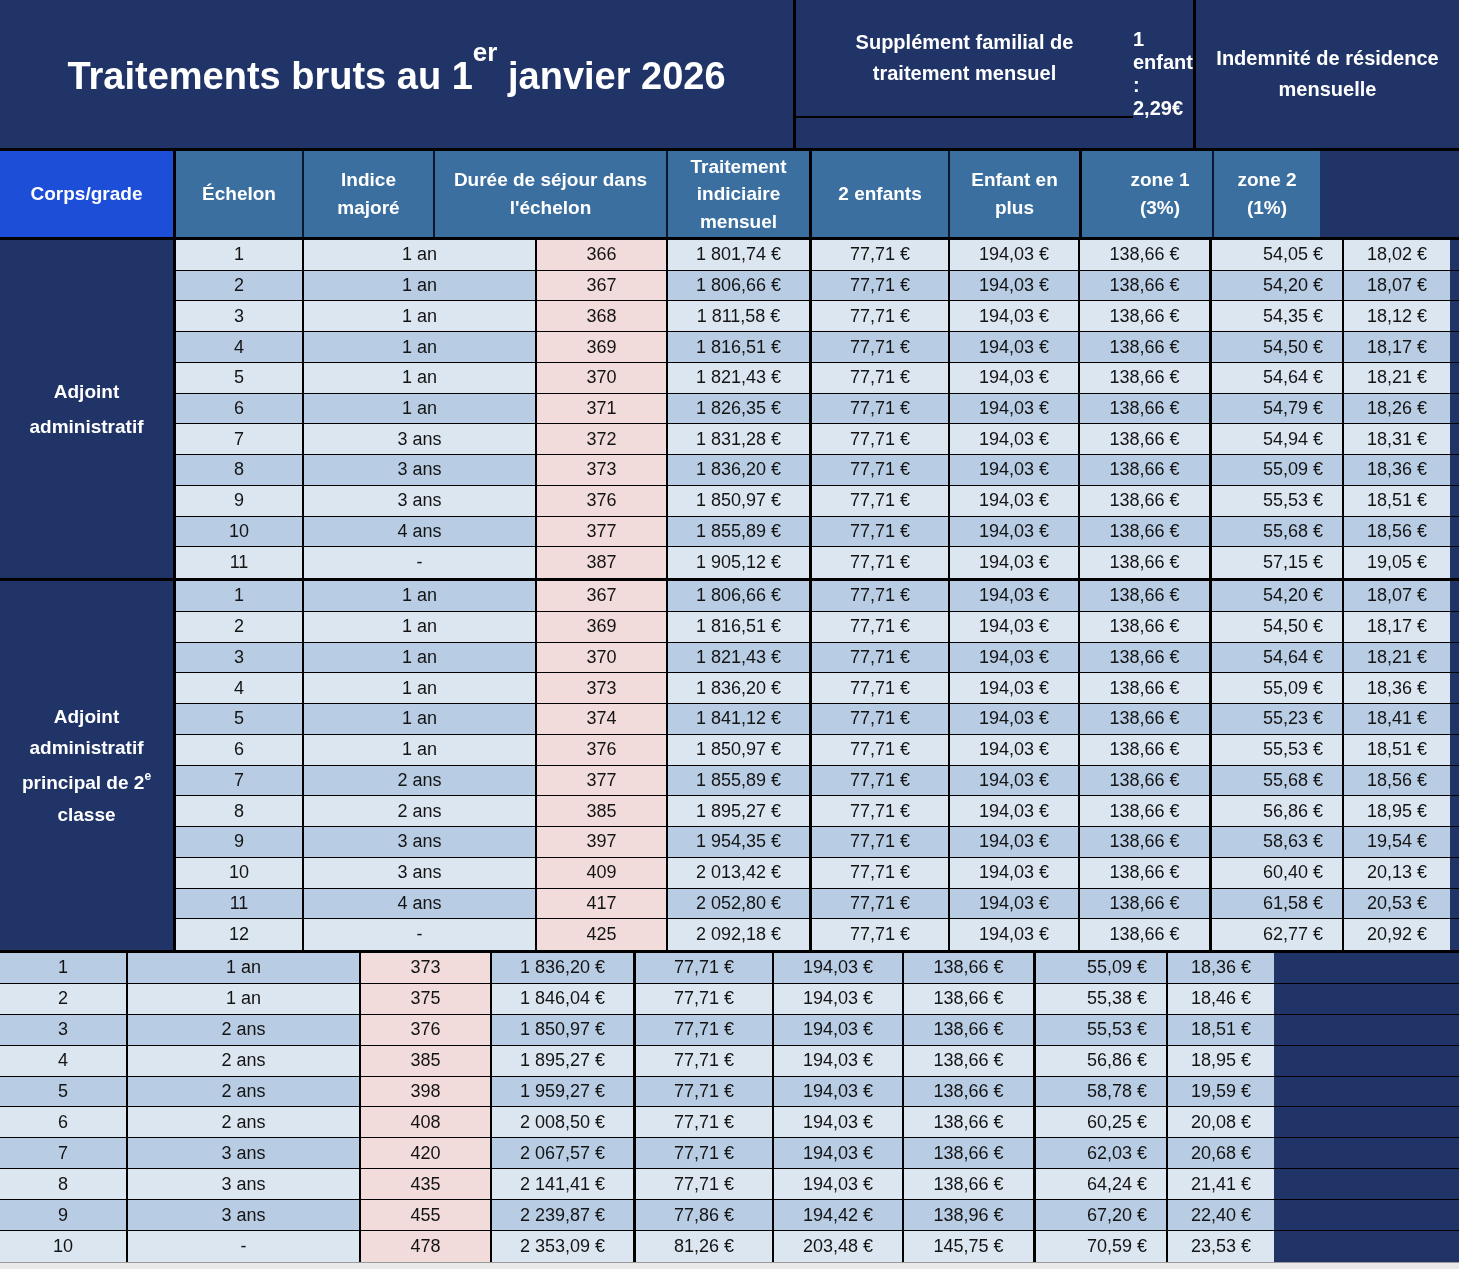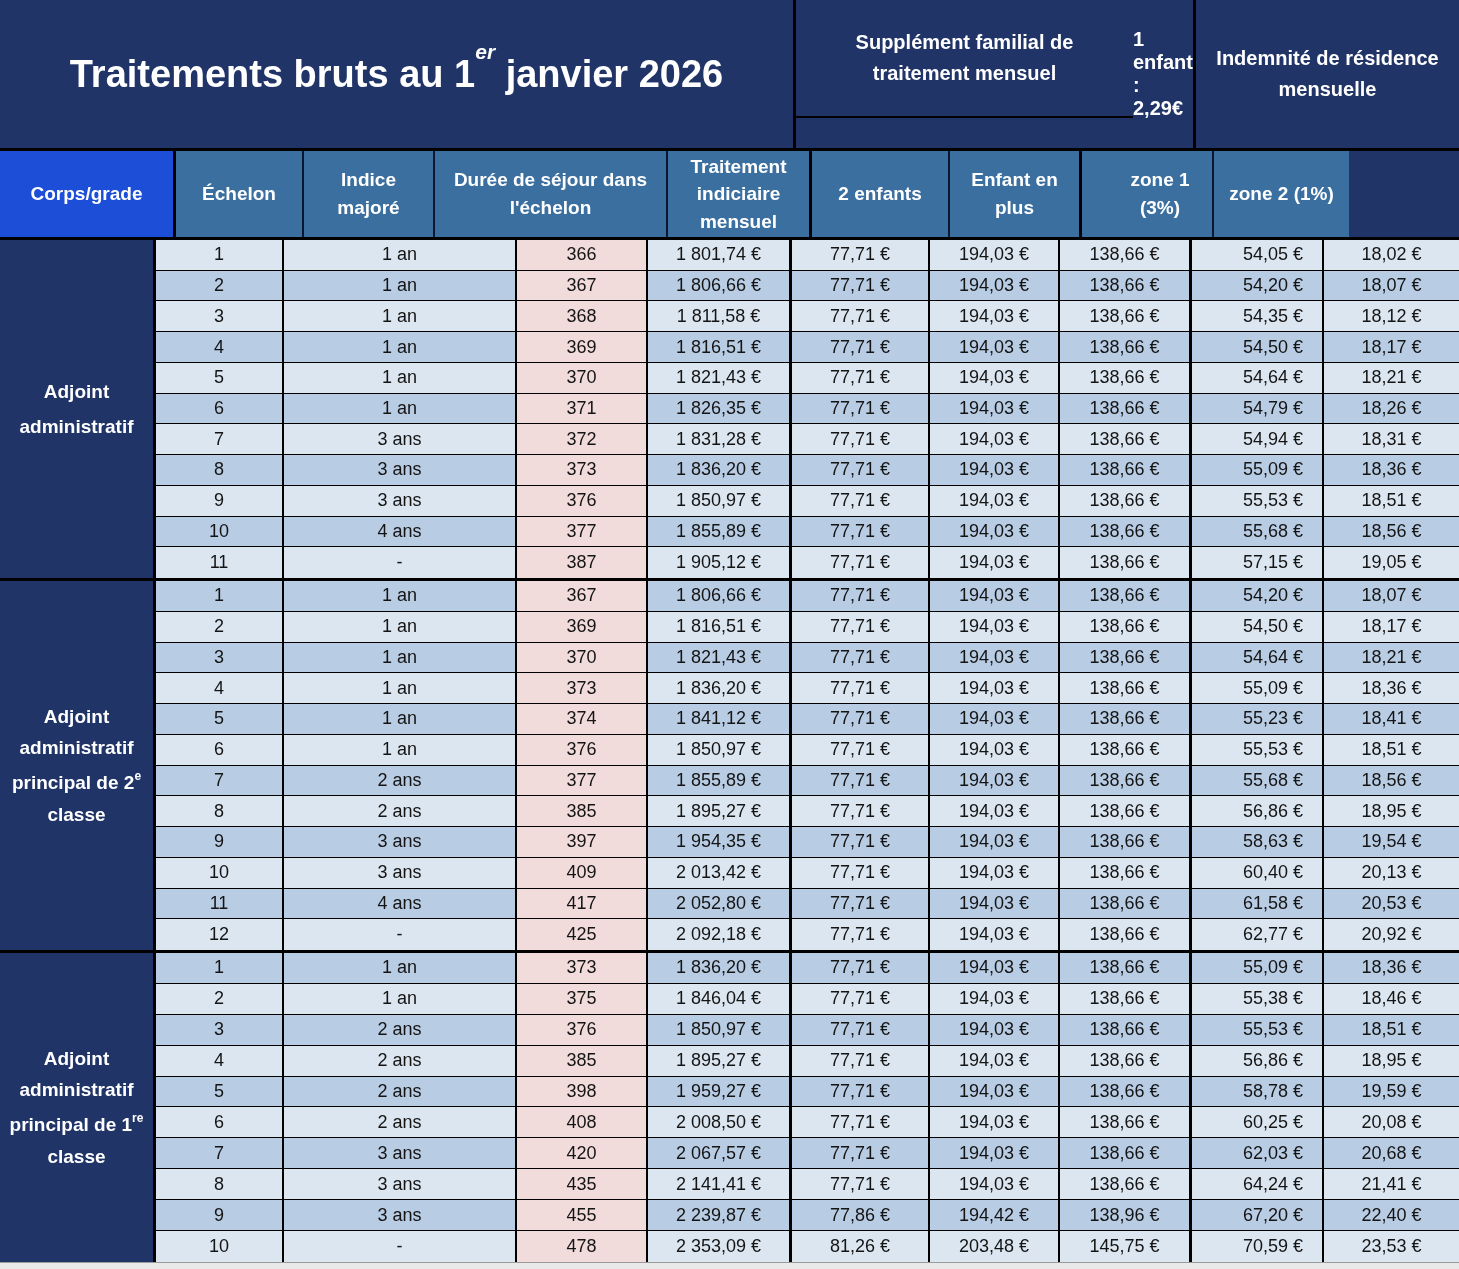--- a/index.html
+++ b/index.html
@@ -11,21 +11,21 @@
     position: relative;
     overflow: hidden;
   }
   
   .top-band { display: flex; height: 148px; }
   .title-cell {
     width: 796px; border-right: 3px solid #000;
     display: flex; align-items: center; justify-content: center;
     color: #fff; font-weight: bold; font-size: 38px;
   }
-  .title-cell sup { font-size: 21px; position: relative; top: -14px; font-style: italic; }
+  .title-cell sup { font-size: 26px; position: relative; top: -14px; }
   .sft-cell { width: 400px; border-right: 3px solid #000; display: flex; flex-direction: row; }
   .sft-main {
     height: 118px; border-bottom: 2px solid #000;
     display: flex; align-items: center; justify-content: center; text-align: center;
     color: #fff; font-weight: bold; font-size: 20px; line-height: 1.55; padding: 0 36px;
   }
   .sft-sub {
     flex: 1; display: flex; align-items: center; justify-content: center;
     color: #fff; font-weight: bold; font-size: 20px;
   }
@@ -44,21 +44,21 @@
     display: flex; align-items: center; justify-content: center; text-align: center;
     border-right: 2px solid #0a1730; line-height: 1.45; padding: 0 6px;
   }
   .hc.navy { background: #1d4ed8; border-right: 3px solid #000; }
   .hc.thick { border-right: 3px solid #000; }
   .hc.last { border-right: none; }
   
   .w0 { width: 176px; } .w1 { width: 128px; } .w2 { width: 233px; }
   .w3 { width: 131px; } .w4 { width: 144px; } .w5 { width: 138px; }
   .w6 { width: 130px; } .w7 { width: 132px; } .w8 { width: 132px; padding-left: 32px; }
-  .w9 { width: 135px; }
+  .w9 { width: 106px; }
   
   .group { display: flex; border-bottom: 3px solid #000; }
   #group-2 { border-bottom: none; }
   #group-0 { height: 341px; }
   #group-1 { height: 372px; }
   #group-2 { height: 309px; }
   .glabel {
     width: 176px; background: #203468; border-right: 3px solid #000;
     color: #fff; font-weight: bold; font-size: 19px; line-height: 31px;
     display: flex; align-items: center; justify-content: center; text-align: center;
@@ -371,23 +371,20 @@
           <div class="cell w5">77,71 €</div>
           <div class="cell w6">194,03 €</div>
           <div class="cell w7 thick">138,66 €</div>
           <div class="cell w8">62,77 €</div>
           <div class="cell w9 last">20,92 €</div>
         </div>
       </div>
   </div>
 
   <div class="group" id="group-2">
-    <div class="glabel">
-      <span><span>Adjoint administratif principal de 1</span><sup>re</sup><span> classe</span></span>
-    </div>
     <div class="grows" style="grid-template-rows: repeat(10, 1fr);">
         <div class="row r-dark">
           <div class="cell w1">1</div>
           <div class="cell w2">1 an</div>
           <div class="cell w3 pink">373</div>
           <div class="cell w4 thick">1 836,20 €</div>
           <div class="cell w5">77,71 €</div>
           <div class="cell w6">194,03 €</div>
           <div class="cell w7 thick">138,66 €</div>
           <div class="cell w8">55,09 €</div>

